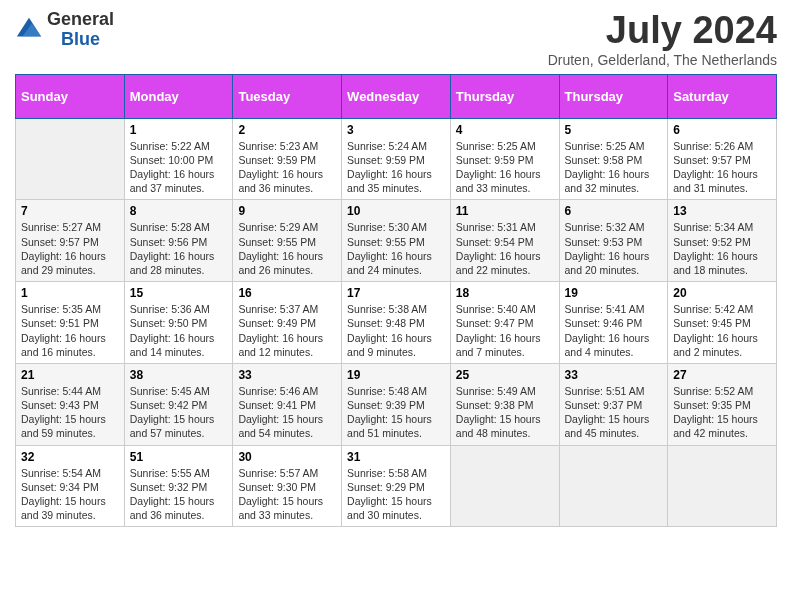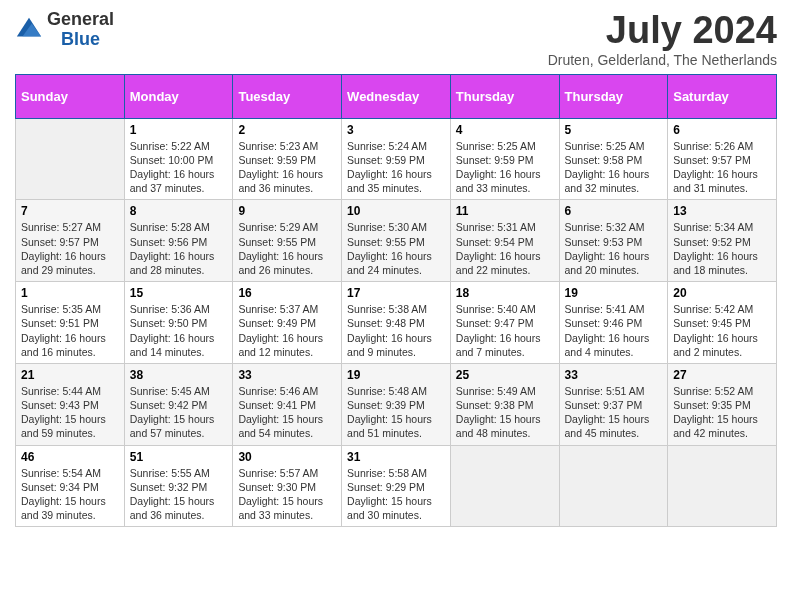--- a/index.html
+++ b/index.html
@@ -243,21 +243,21 @@
           <div class="day-number">33</div>
           <div class="day-info">Sunrise: 5:51 AM<br>Sunset: 9:37 PM<br>Daylight: 15 hours and 45 minutes.</div>
         </td>
         <td>
           <div class="day-number">27</div>
           <div class="day-info">Sunrise: 5:52 AM<br>Sunset: 9:35 PM<br>Daylight: 15 hours and 42 minutes.</div>
         </td>
       </tr>
       <tr>
         <td>
-          <div class="day-number">46</div>
+          <div class="day-number">32</div>
           <div class="day-info">Sunrise: 5:54 AM<br>Sunset: 9:34 PM<br>Daylight: 15 hours and 39 minutes.</div>
         </td>
         <td>
           <div class="day-number">51</div>
           <div class="day-info">Sunrise: 5:55 AM<br>Sunset: 9:32 PM<br>Daylight: 15 hours and 36 minutes.</div>
         </td>
         <td>
           <div class="day-number">30</div>
           <div class="day-info">Sunrise: 5:57 AM<br>Sunset: 9:30 PM<br>Daylight: 15 hours and 33 minutes.</div>
         </td>

